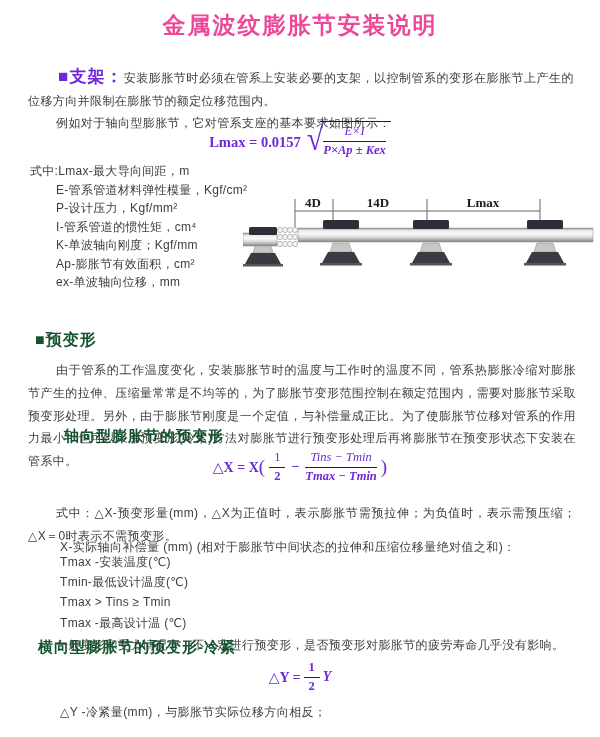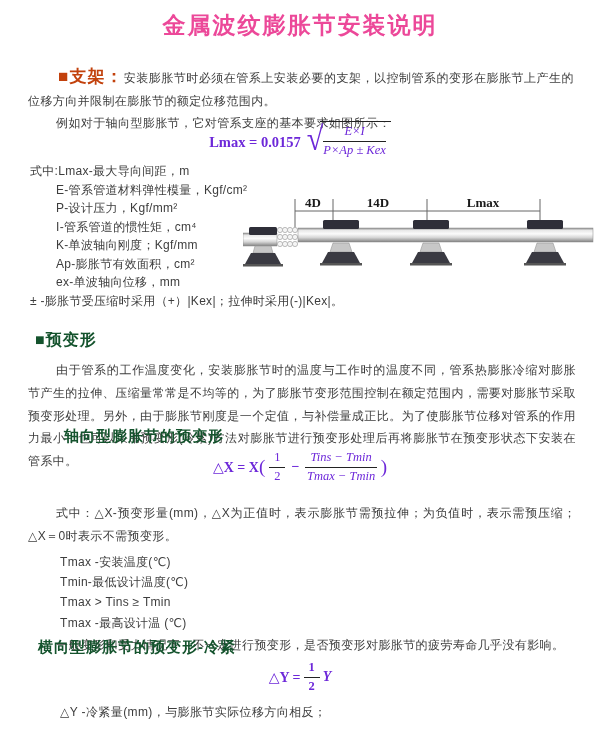--- a/index.html
+++ b/index.html
@@ -10,31 +10,31 @@
   }
   .abs{position:absolute;}
   
   .title{
     top:10px;left:0;width:600px;text-align:center;
     font-size:23px;font-weight:bold;color:#ec4899;letter-spacing:2px;
   }
   
   .body-text{font-size:12px;line-height:23px;letter-spacing:0.4px;text-align:justify;}
   .p-support{top:53px;left:28px;width:546px;text-indent:30px;}
-  .sec-inline{color:#c2410c;font-weight:bold;font-size:17px;letter-spacing:1px;}
+  .sec-inline{color:#6d28d9;font-weight:bold;font-size:17px;letter-spacing:1px;}
   .p-example{top:100px;left:28px;width:546px;text-indent:28px;}
   
   .formula{left:0;width:600px;text-align:center;font-family:"Liberation Serif","DejaVu Serif",serif;color:#6d28d9;}
   .f1{top:122px;}
   .f-lhs{font-weight:bold;font-size:14.5px;vertical-align:middle;}
   .sqrt-sign{display:inline-block;font-size:30px;font-weight:400;vertical-align:middle;margin:0 -3px 6px 6px;transform:scaleY(1.12);}
   .sqrt-body{display:inline-block;border-top:1.4px solid #222;vertical-align:middle;padding:2px 5px 0 3px;margin-top:-4px;}
   .frac{display:inline-block;text-align:center;font-style:italic;font-size:12.5px;vertical-align:middle;line-height:1.25;}
   .frac .num{display:block;border-bottom:1px solid #222;padding:0 5px 1px;}
-  .frac .den{display:block;padding-top:1px;}
+  .frac .den{display:block;padding-top:1px;font-weight:bold;}
   .f2{top:450px;}
   .f2 .f-lhs,.f3 .f-lhs{font-size:14px;font-weight:bold;}
   .paren{font-size:19px;vertical-align:middle;font-weight:400;}
   .f2 .frac{margin:0 4px;}
   .op{font-size:14px;vertical-align:middle;font-weight:bold;margin:0 2px;}
   .f3{top:660px;}
   .f3 .frac{font-style:normal;font-weight:bold;margin:0 3px;}
   .f-rhs{font-weight:bold;font-size:14px;font-style:italic;vertical-align:middle;}
   
   .defs{top:162px;left:30px;width:330px;font-size:12px;line-height:18.5px;letter-spacing:0.3px;}
@@ -71,21 +71,20 @@
   </div>
 
   <div class="abs defs">
     <div>式中:Lmax-最大导向间距，m</div>
     <div class="ind">E-管系管道材料弹性模量，Kgf/cm²</div>
     <div class="ind">P-设计压力，Kgf/mm²</div>
     <div class="ind">I-管系管道的惯性矩，cm⁴</div>
     <div class="ind">K-单波轴向刚度；Kgf/mm</div>
     <div class="ind">Ap-膨胀节有效面积，cm²</div>
     <div class="ind">ex-单波轴向位移，mm</div>
-    <div style="width:540px">± -膨胀节受压缩时采用（+）|Kex|；拉伸时采用(-)|Kex|。</div>
   </div>
 
   <svg class="abs diagram" width="352" height="95" viewBox="0 0 352 95">
     <defs>
       <linearGradient id="pipeG" x1="0" y1="0" x2="0" y2="1">
         <stop offset="0" stop-color="#8f8f8f"></stop>
         <stop offset="0.18" stop-color="#e9e9e9"></stop>
         <stop offset="0.42" stop-color="#fbfbfb"></stop>
         <stop offset="0.68" stop-color="#d6d6d6"></stop>
         <stop offset="1" stop-color="#838383"></stop>
@@ -153,20 +152,21 @@
   <p class="abs body-text p-preform">由于管系的工作温度变化，安装膨胀节时的温度与工作时的温度不同，管系热膨胀冷缩对膨胀节产生的拉伸、压缩量常常是不均等的，为了膨胀节变形范围控制在额定范围内，需要对膨胀节采取预变形处理。另外，由于膨胀节刚度是一个定值，与补偿量成正比。为了使膨胀节位移对管系的作用力最小，也可以采用预变形(冷紧)方法对膨胀节进行预变形处理后再将膨胀节在预变形状态下安装在管系中。</p>
 
   <div class="abs sec-head h-axial">轴向型膨胀节的预变形</div>
 
   <div class="abs formula f2">
     <span class="f-lhs">△X = X</span><span class="paren">(</span><span class="frac" style="font-style:normal"><span class="num">1</span><span class="den">2</span></span><span class="op">−</span><span class="frac"><span class="num">Tins − Tmin</span><span class="den">Tmax − Tmin</span></span><span class="paren">)</span>
   </div>
 
   <p class="abs body-text p-explain">式中：△X-预变形量(mm)，△X为正值时，表示膨胀节需预拉伸；为负值时，表示需预压缩；△X＝0时表示不需预变形。</p>
 
+  <p class="abs body-text x-def" style="margin:0">X-实际轴向补偿量 (mm) (相对于膨胀节中间状态的拉伸和压缩位移量绝对值之和)：</p>
 
   <div class="abs temps">
     <div>Tmax -安装温度(℃)</div>
     <div>Tmin-最低设计温度(℃)</div>
     <div>Tmax &gt; Tins ≥ Tmin</div>
     <div>Tmax -最高设计温 (℃)</div>
   </div>
 
   <p class="abs body-text p-gen-note">一般变形和受力情况下，不一定进行预变形，是否预变形对膨胀节的疲劳寿命几乎没有影响。</p>
 

